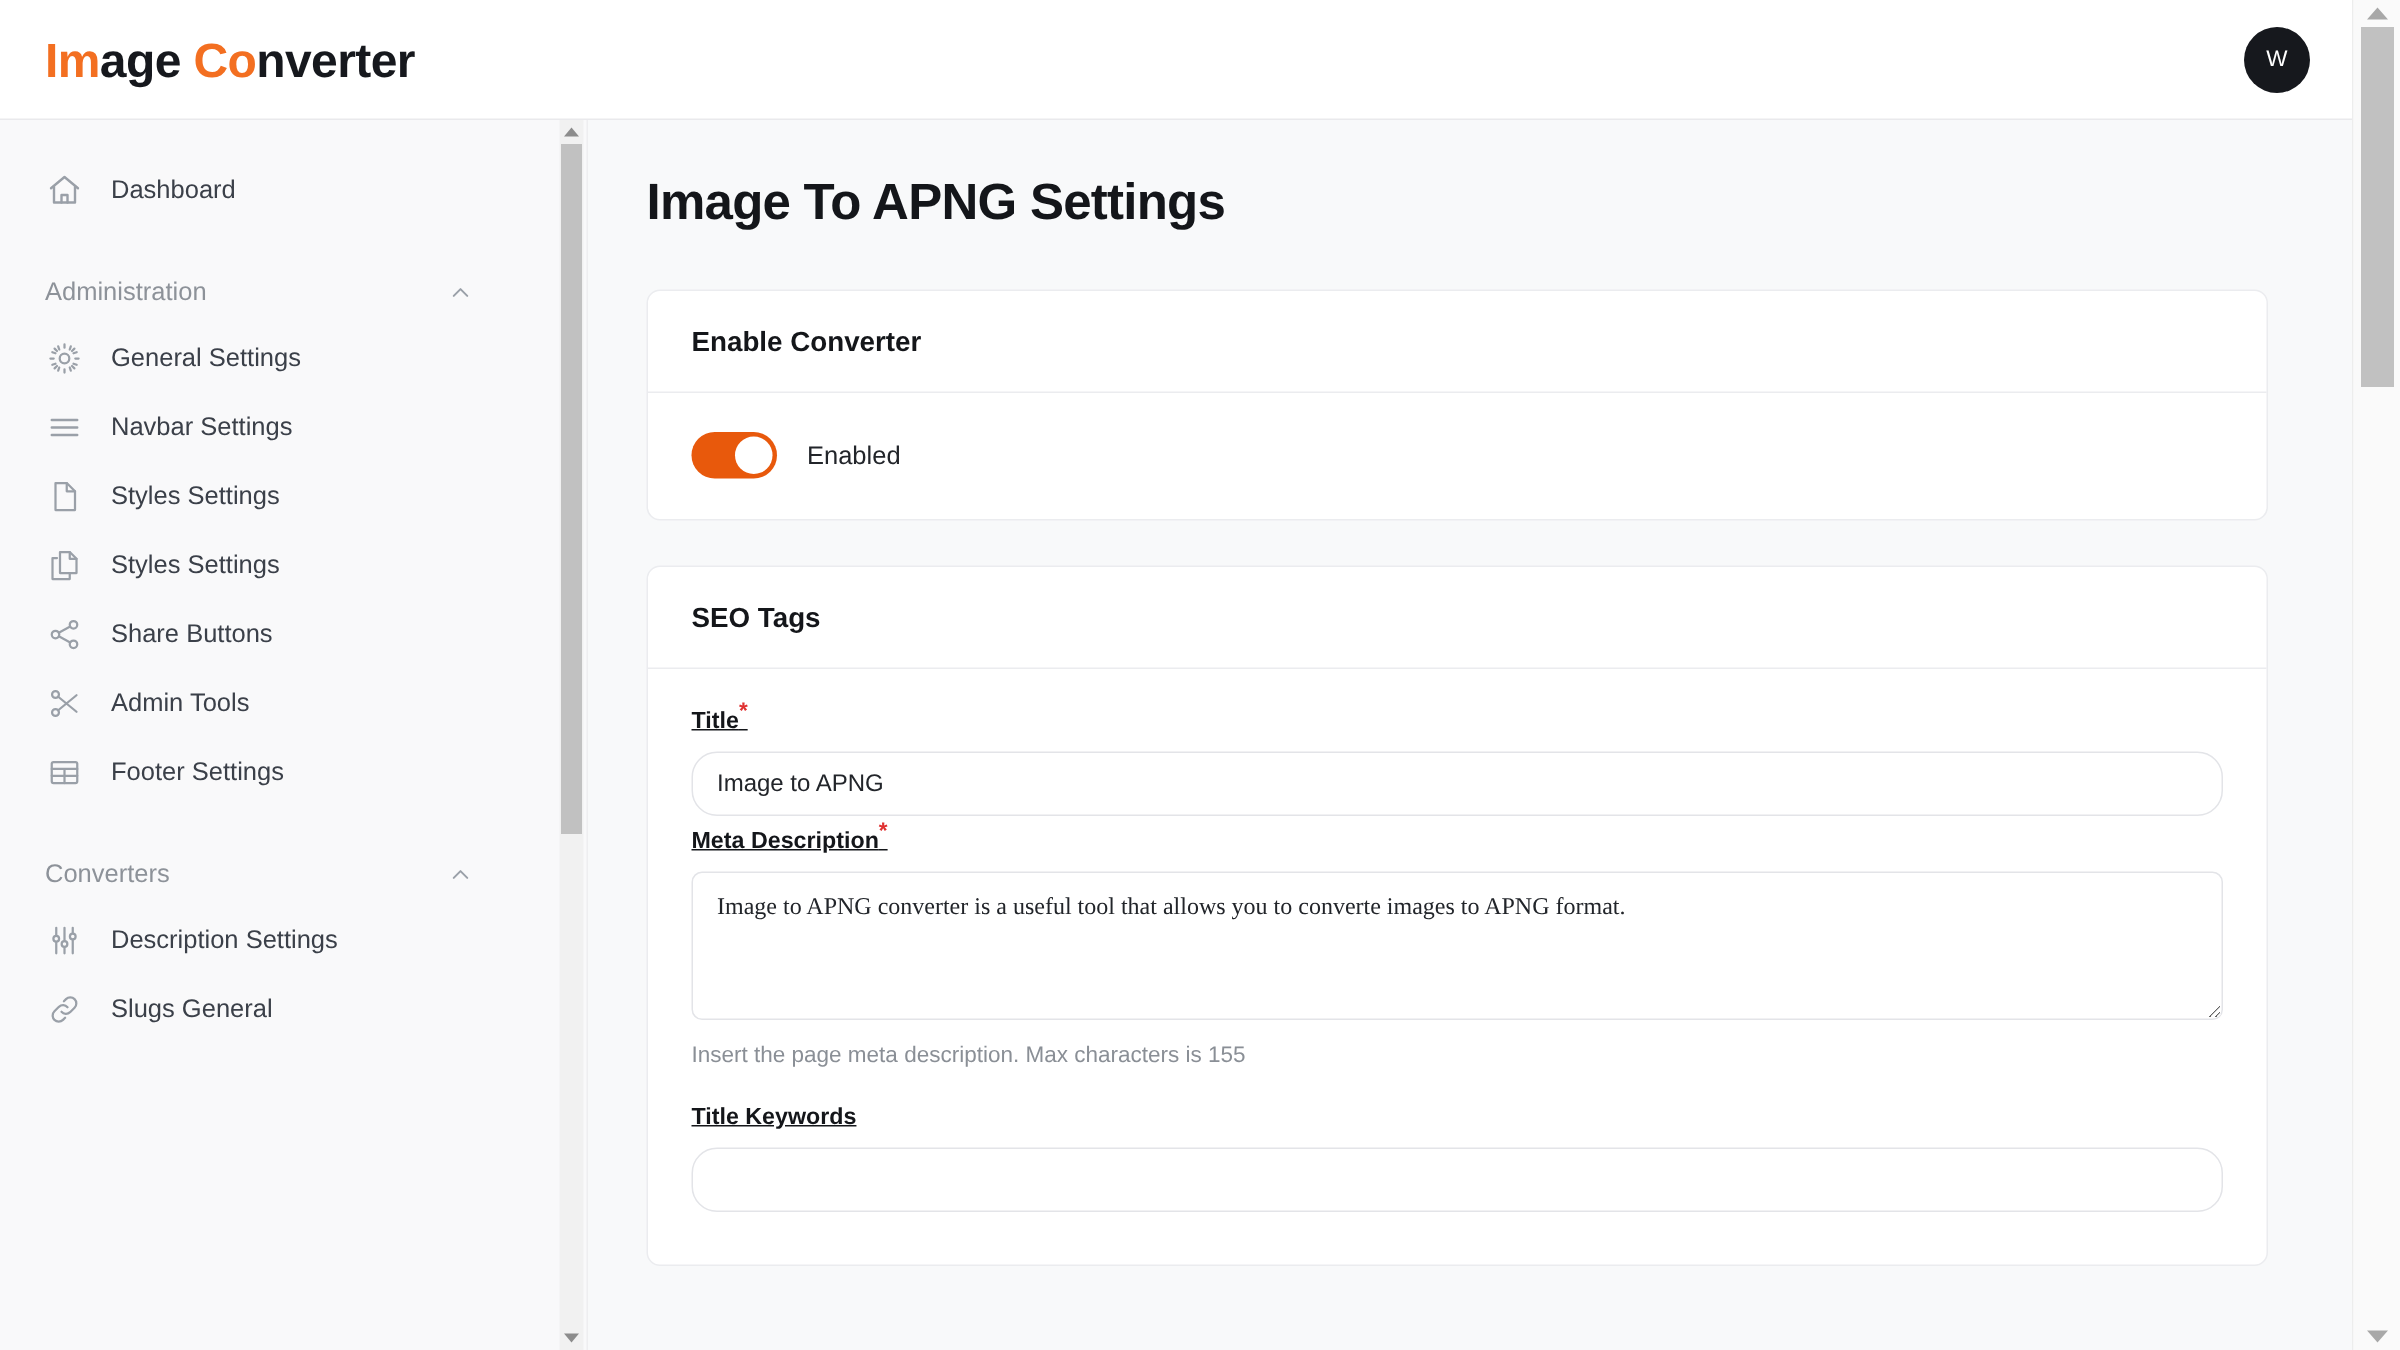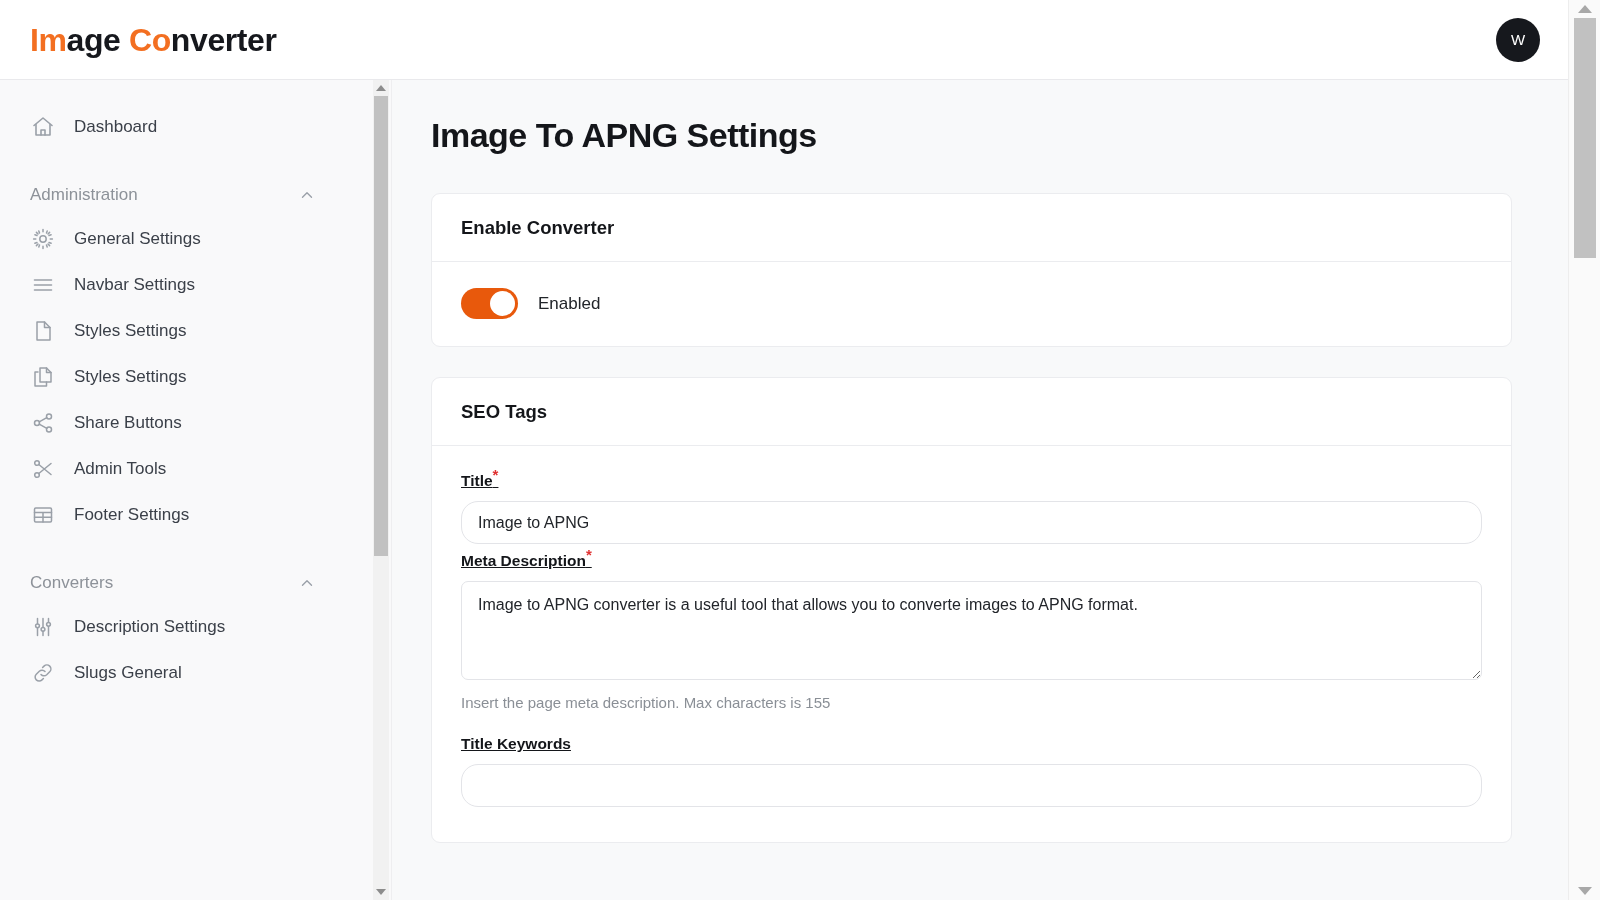--- a/index.html
+++ b/index.html
@@ -157,21 +157,21 @@
     font-size: 16px; color: #22252a;
     font-family: "Liberation Sans", sans-serif;
     outline: none;
   }
   .textarea {
     width: 100%; height: 99px;
     border: 1px solid #e3e4e8; border-radius: 7px;
     background: #ffffff;
     padding: 11px 16px;
     font-size: 16px; color: #22252a; line-height: 1.45;
-    font-family: Liberation Sans, sans-serif;
+    font-family: Liberation Serif, serif;
     outline: none; resize: vertical;
   }
   .hint {
     font-size: 15px; color: #8a8f96;
     margin-top: 10px; margin-bottom: 24px;
   }
 
   
   .win-scrollbar {
     position: absolute; top: 0; right: 0;

